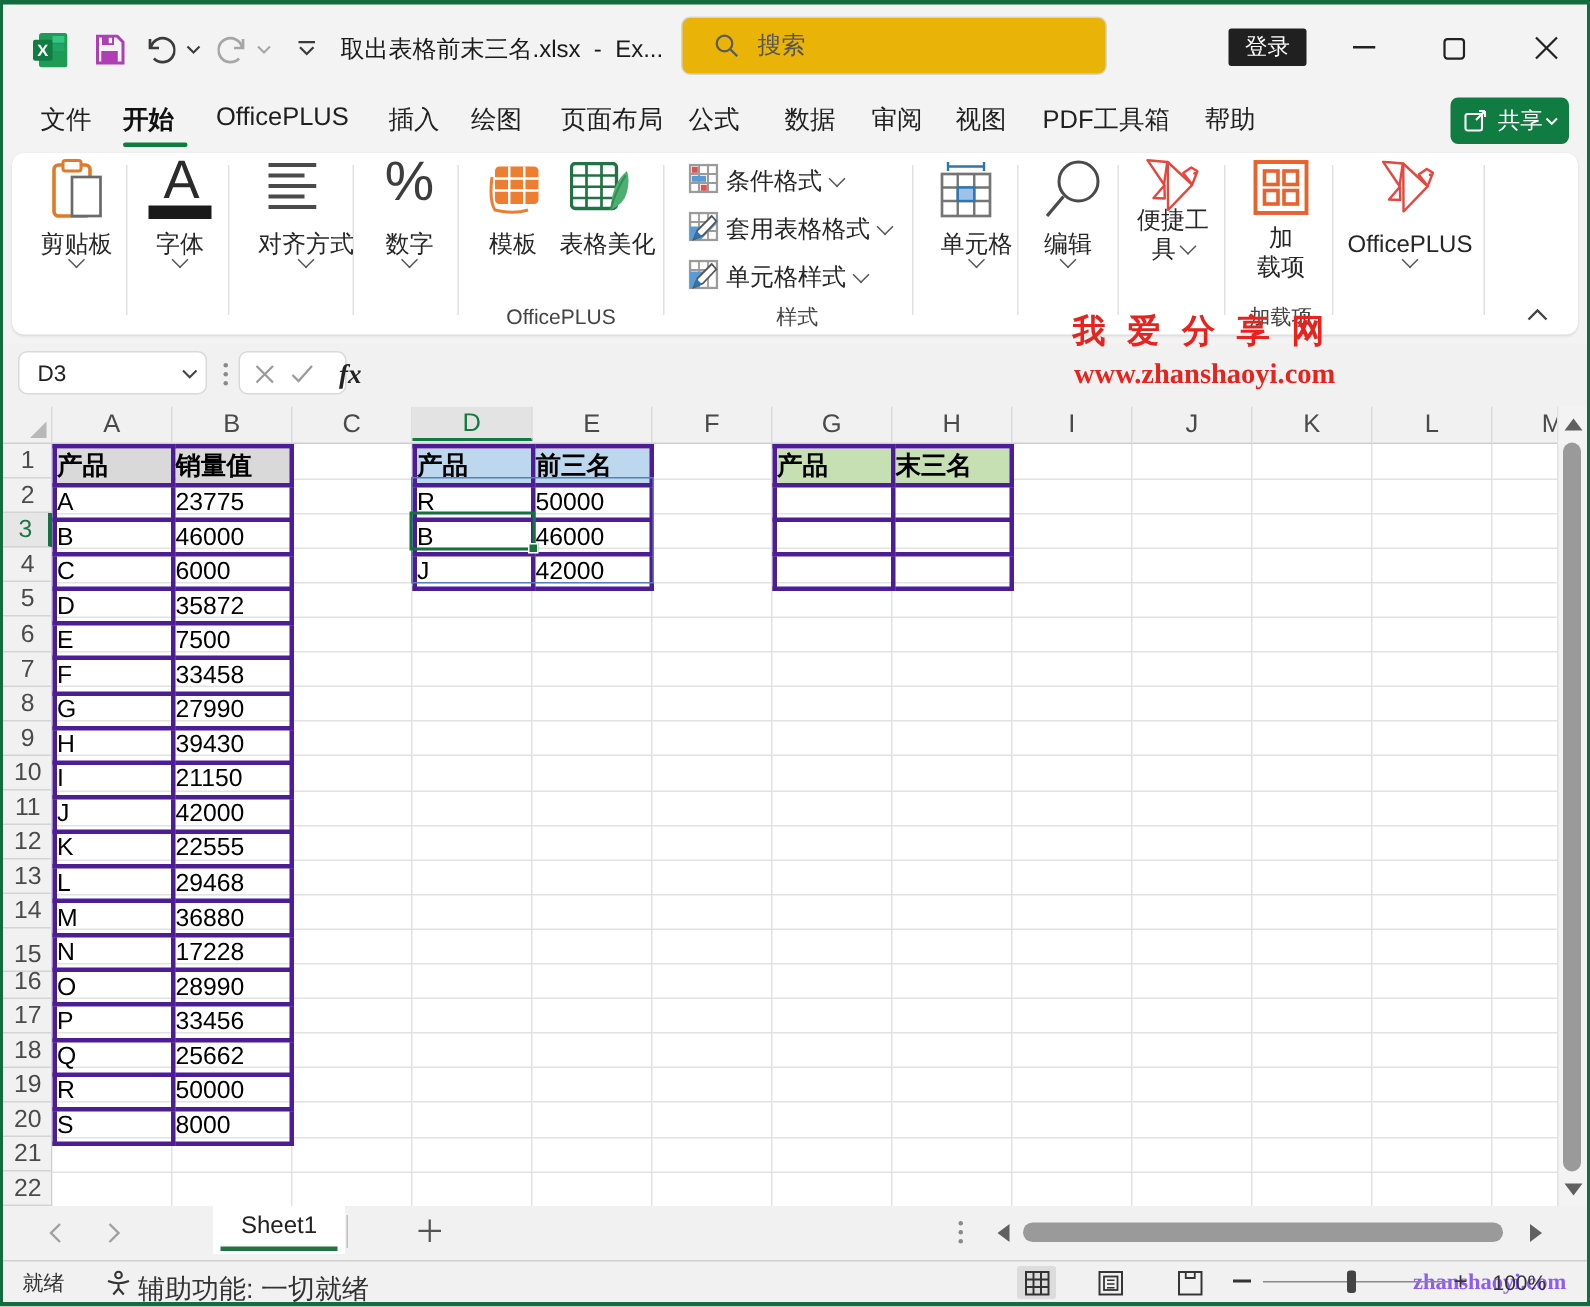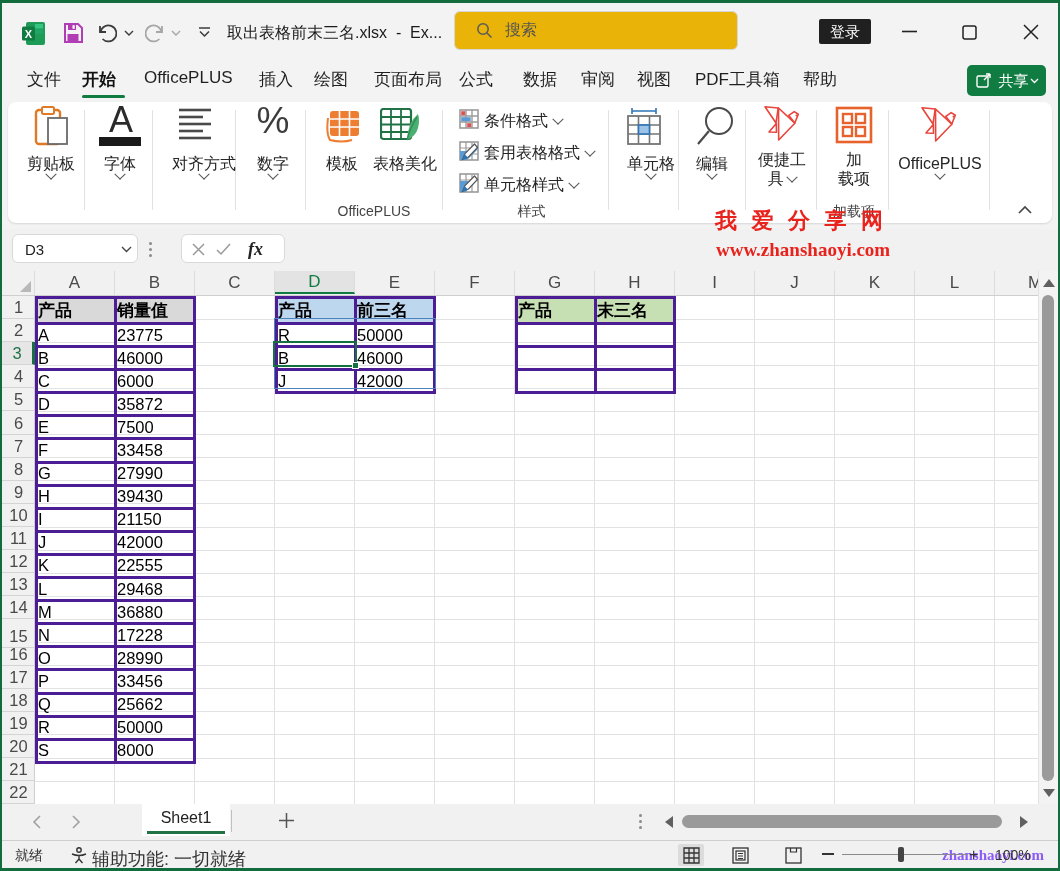--- a/index.html
+++ b/index.html
@@ -240,21 +240,21 @@
 
   <svg class="abs" style="left:756px;top:4px" width="36" height="36" viewBox="0 0 36 36">
     <g fill="#fff" stroke="#e8453c" stroke-width="1.6" stroke-linejoin="round">
       <path d="M1 0.8 L14.2 2 L12 17 Z"></path>
       <path d="M14.5 2 L30.8 17.2 L14.7 34 Z"></path>
       <path d="M12.3 17.5 L5 26 L12.5 26.3 Z"></path>
       <path d="M24.8 9.4 L30.2 5.6 L34.3 8.2 L30.8 17 Z"></path>
     </g>
     <circle cx="32.5" cy="9.5" r="1" fill="#e8453c"></circle>
   </svg>
-  <div class="glabel" style="left:743px;top:48px;width:62px">便捷工<br>具 <span class="chev" style="display:inline-block"></span></div>
+  <div class="glabel" style="left:743px;top:36px;width:62px">便捷工<br>具 <span class="chev" style="display:inline-block"></span></div>
 
   <svg class="abs" style="left:827px;top:4px" width="38" height="38" viewBox="0 0 38 38">
     <rect x="2" y="2" width="34" height="34" fill="none" stroke="#e8622d" stroke-width="2.6"></rect>
     <rect x="8" y="8" width="9" height="9" fill="none" stroke="#e8622d" stroke-width="2.4"></rect>
     <rect x="21" y="8" width="9" height="9" fill="none" stroke="#e8622d" stroke-width="2.4"></rect>
     <rect x="8" y="21" width="9" height="9" fill="none" stroke="#e8622d" stroke-width="2.4"></rect>
     <rect x="21" y="21" width="9" height="9" fill="none" stroke="#e8622d" stroke-width="2.4"></rect>
   </svg>
   <div class="glabel" style="left:815px;top:48px;width:62px">加<br>载项</div>
   <div class="rlabel" style="left:813px;width:66px">加载项</div>
@@ -280,21 +280,21 @@
     <div class="abs" style="left:12px;top:6px;font-size:15px;color:#222">D3</div>
     <svg class="abs" style="left:108px;top:11px" width="11" height="8" viewBox="0 0 11 8">
         <path d="M1 1 l4.5 4.5 L10 1" fill="none" stroke="#444" stroke-width="1.4"></path>
       </svg>
   </div>
   <div class="abs" style="left:147px;top:13px;width:3px;height:17px;color:#8a8a8a">
     <div style="width:3px;height:3px;border-radius:50%;background:#8a8a8a;margin-bottom:3px"></div>
     <div style="width:3px;height:3px;border-radius:50%;background:#8a8a8a;margin-bottom:3px"></div>
     <div style="width:3px;height:3px;border-radius:50%;background:#8a8a8a"></div>
   </div>
-  <div class="fbox" style="left:179px;width:104px">
+  <div class="fbox" style="left:157px;width:72px">
     <svg class="abs" style="left:10px;top:8px" width="13" height="13" viewBox="0 0 13 13">
         <path d="M1 1 L12 12 M12 1 L1 12" stroke="#9a9a9a" stroke-width="1.5"></path>
       </svg>
     <svg class="abs" style="left:34px;top:8px" width="15" height="13" viewBox="0 0 15 13">
         <path d="M1 7 L5 11 L14 1" fill="none" stroke="#9a9a9a" stroke-width="1.5"></path>
       </svg>
     <div class="abs" style="left:66px;top:4px;font-family:'Liberation Serif',serif;font-style:italic;font-weight:bold;font-size:18px;color:#222">fx</div>
   </div>
 </div>
 

